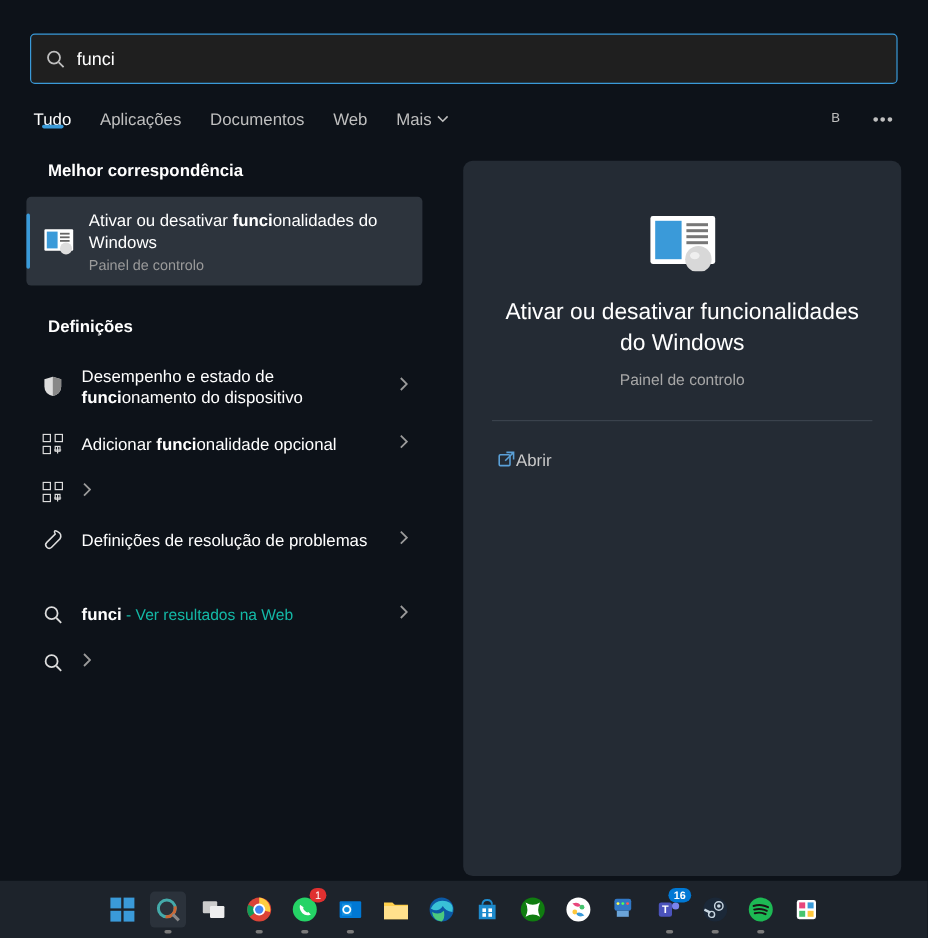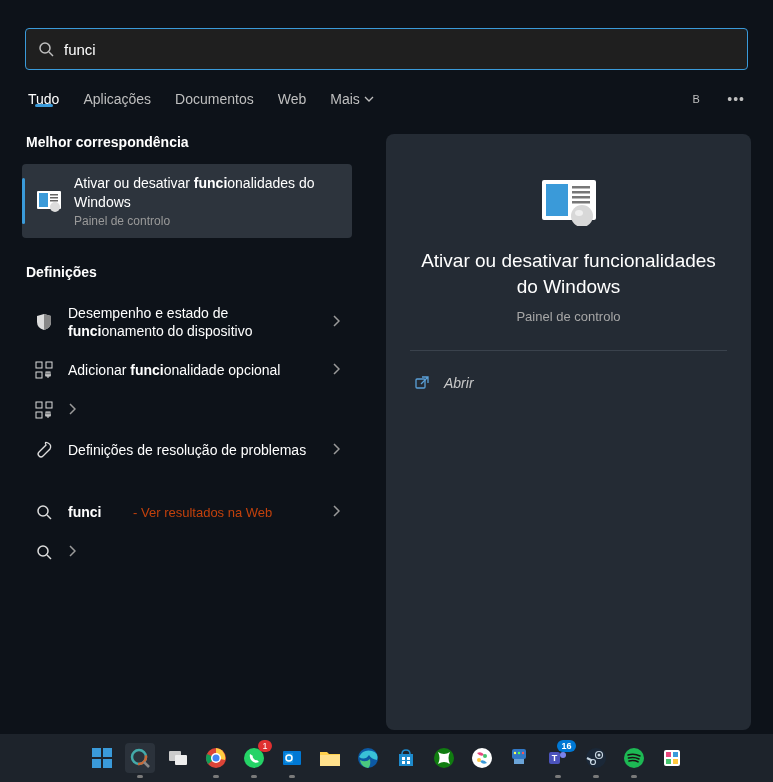--- a/index.html
+++ b/index.html
@@ -18,45 +18,45 @@
 .tabs-spacer { flex: 1; }
 .tabs-right { display: flex; align-items: center; gap: 20px; color: #bfbfbf; }
 .avatar { width: 22px; height: 22px; border-radius: 50%; display: flex; align-items: center; justify-content: center; font-size: 11px; }
 .dots { cursor: pointer; letter-spacing: 1px; }
 
 
 .body-area { display: flex; padding: 24px 22px 0; gap: 34px; height: 620px; }
 .left-col { width: 330px; }
 .right-col { flex: 1; background: #242b34; border-radius: 8px; padding: 30px 24px 0; display: flex; flex-direction: column; align-items: center; }
 
-.section-title { font-size: 14px; font-weight: 600; color: #fff; margin: 0 0 14px 4px; }
+.section-title { font-size: 14px; font-weight: 600; color: #fff; margin: 0 0 14px 18px; }
 
 
 .best-match { background: #2d343d; border-radius: 4px; padding: 10px 14px; margin-bottom: 26px; display: flex; align-items: center; gap: 12px; position: relative; cursor: pointer; }
 .best-match::before { content: ""; position: absolute; left: 0; top: 14px; bottom: 14px; width: 3px; background: #3a9ad9; border-radius: 2px; }
 .bm-icon { width: 26px; height: 26px; flex-shrink: 0; }
 .bm-text { font-size: 14px; line-height: 1.35; }
 .bm-sub { color: #9a9a9a; font-size: 12px; margin-top: 2px; }
 
 
 .row { display: flex; align-items: center; gap: 14px; padding: 10px 12px; cursor: pointer; border-radius: 4px; }
 .row-icon { width: 20px; height: 20px; flex-shrink: 0; display: flex; align-items: center; justify-content: center; }
 .row-label { flex: 1; font-size: 14px; color: #fff; line-height: 1.3; }
 .chev { color: #9a9a9a; }
 
 .settings-list { margin-bottom: 22px; }
 .web-list .row-label { color: #fff; }
-.web-sub { color: #c2410c; font-size: 13px; margin-left: 28px; }
+.web-sub { color: #14b8a6; font-size: 13px; }
 
 
 .preview-icon { width: 62px; height: 48px; margin-top: 14px; margin-bottom: 22px; }
 .preview-title { font-size: 19px; text-align: center; line-height: 1.35; font-weight: 400; }
 .preview-sub { margin-top: 10px; font-size: 13px; color: #a7a7a7; }
 .preview-hr { width: 100%; height: 1px; background: #3a424c; margin: 26px 0 18px; }
-.action-row { width: 100%; display: flex; align-items: center; gap: 14px; padding: 6px 4px; cursor: pointer; font-style: italic; }
+.action-row { width: 100%; display: flex; align-items: center; padding: 6px 4px; cursor: pointer; }
 .action-row .lbl { color: #c9c9c9; font-size: 14px; }
 
 
 .taskbar { position: absolute; left: 0; right: 0; bottom: 0; height: 48px; background: #1d232b; display: flex; align-items: center; justify-content: center; gap: 8px; }
 .tb-item { width: 30px; height: 30px; border-radius: 4px; display: flex; align-items: center; justify-content: center; cursor: pointer; position: relative; }
 .tb-item.active { background: #2b323b; }
 .tb-dot { position: absolute; bottom: -5px; width: 6px; height: 3px; background: #7a7a7a; border-radius: 2px; }
 .badge { position: absolute; top: -3px; right: -3px; background: #e03030; color: #fff; font-size: 9px; border-radius: 8px; padding: 0 4px; line-height: 12px; }
 .badge.blue { background: #0078d4; font-weight: bold; }
 

